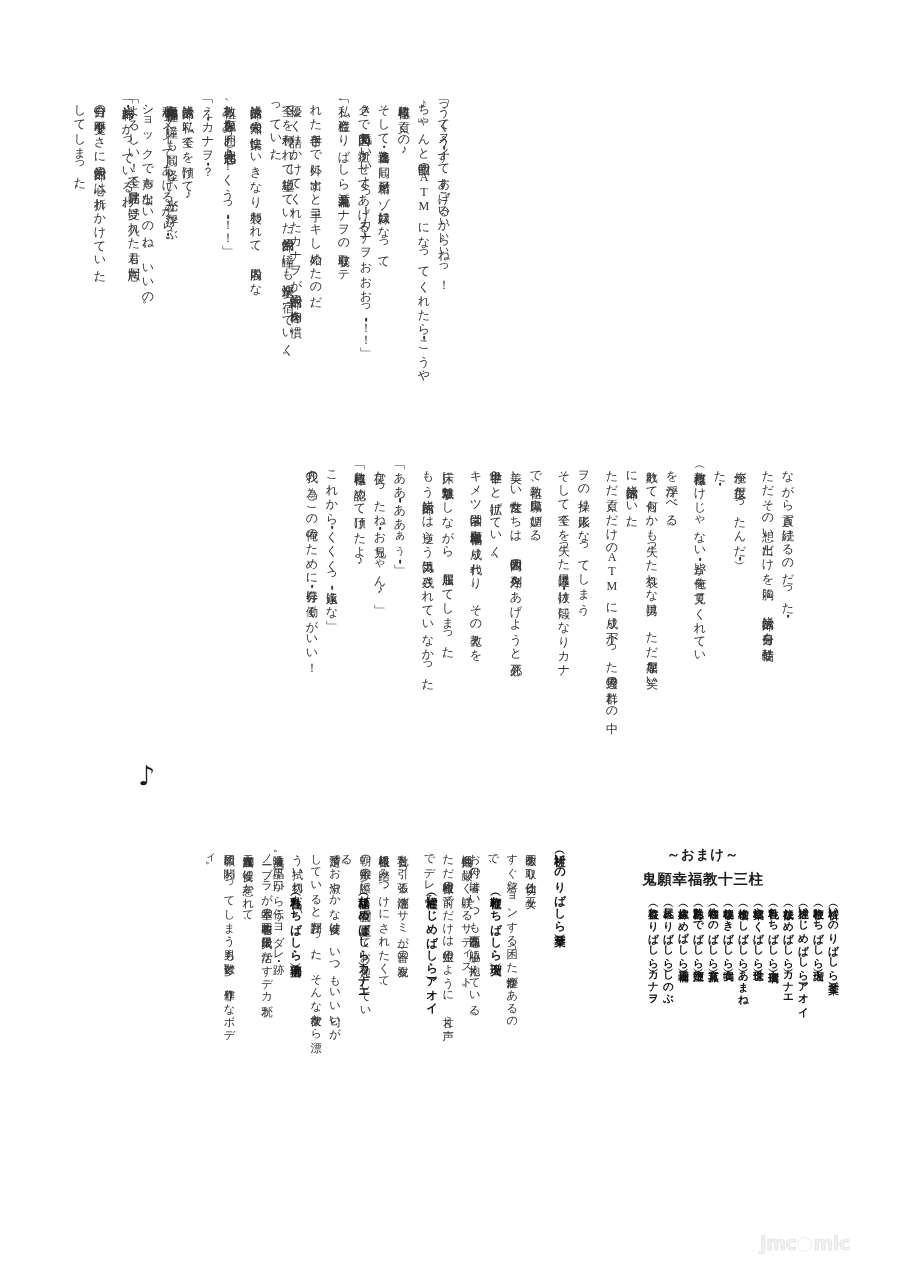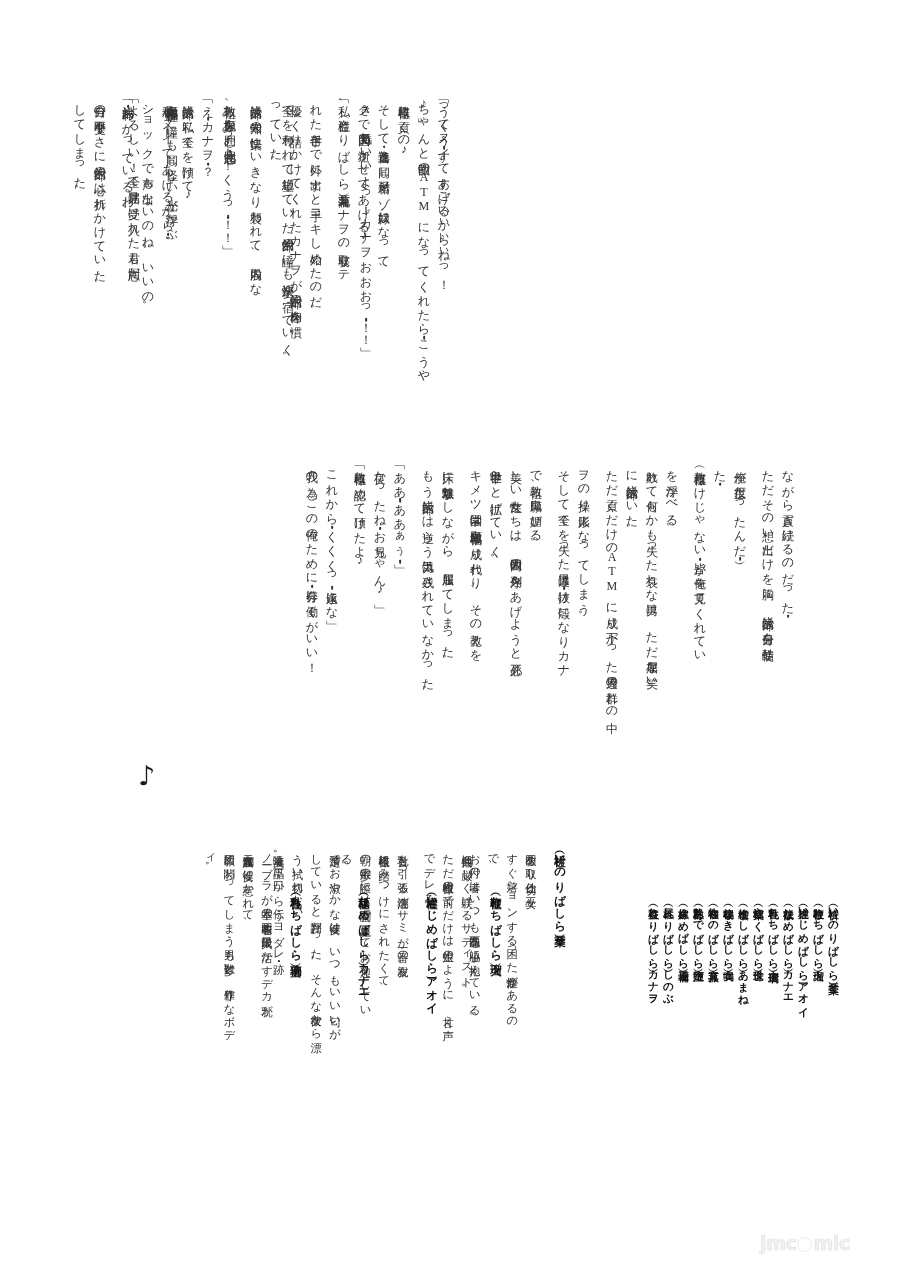--- a/index.html
+++ b/index.html
@@ -210,20 +210,24 @@
   <div class="vblock story" style="top:462px;right:448px;height:260px">床に無駄撃ちしながら、屈服してしまった。</div>
   <div class="vblock story" style="top:462px;right:468px;height:280px">もう炭治郎には逆らう気力は残されていなかった。</div>
   <div class="vblock story" style="top:462px;right:496px;height:150px">「ああ・・・・・ああぁぅ・・・・」</div>
   <div class="vblock story" style="top:462px;right:516px;height:170px">良かったね・・・お兄ちゃん♪」</div>
   <div class="vblock story" style="top:462px;right:536px;height:150px">「教祖様に認めて頂けたよ♪</div>
   <div class="vblock story" style="top:462px;right:564px;height:220px">これから・・・くくくっ・・・永遠にな」</div>
   <div class="vblock story" style="top:462px;right:584px;height:290px">我々の為、この俺のために・・・存分に働くがいい！</div>
 
   <div id="note-mark">♪</div>
 
+  <div id="bonus-header">
+    <div class="line1">～おまけ～</div>
+    <div class="line2">鬼願幸福教十三柱</div>
+  </div>
 
   <div id="roster">
     <div class="roster-col">盗柱（とりばしら）カナヲ</div>
     <div class="roster-col">尻柱（しりばしら）しのぶ</div>
     <div class="roster-col">嫁柱（よめばしら）禰豆子</div>
     <div class="roster-col">艶柱（あでばしら）墮姫</div>
     <div class="roster-col">物柱（ものばしら）真菰</div>
     <div class="roster-col">鳴柱（なきばしら）鳴女</div>
     <div class="roster-col">増柱（ましばしら）あまね</div>
     <div class="roster-col">薬柱（やくばしら）珠世</div>

